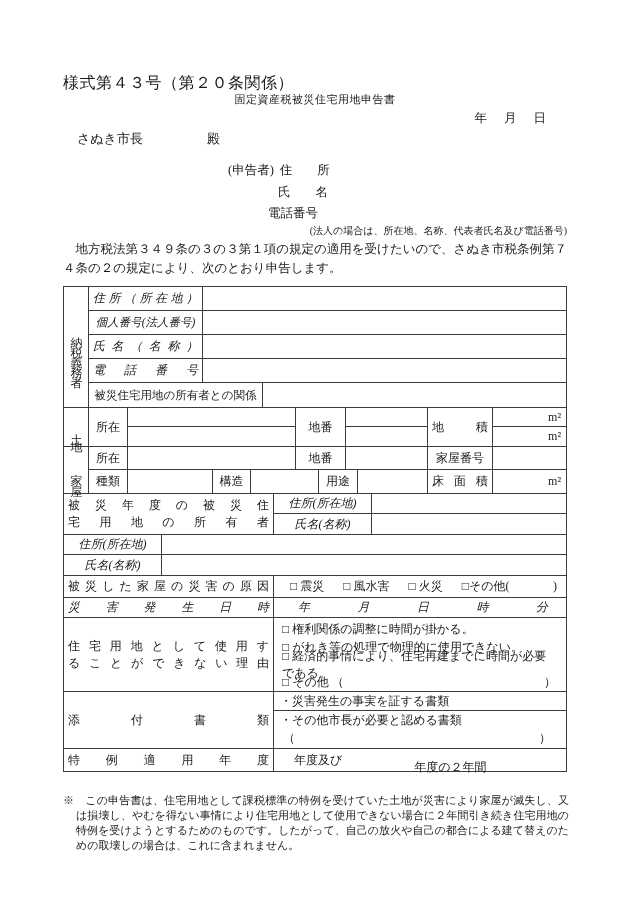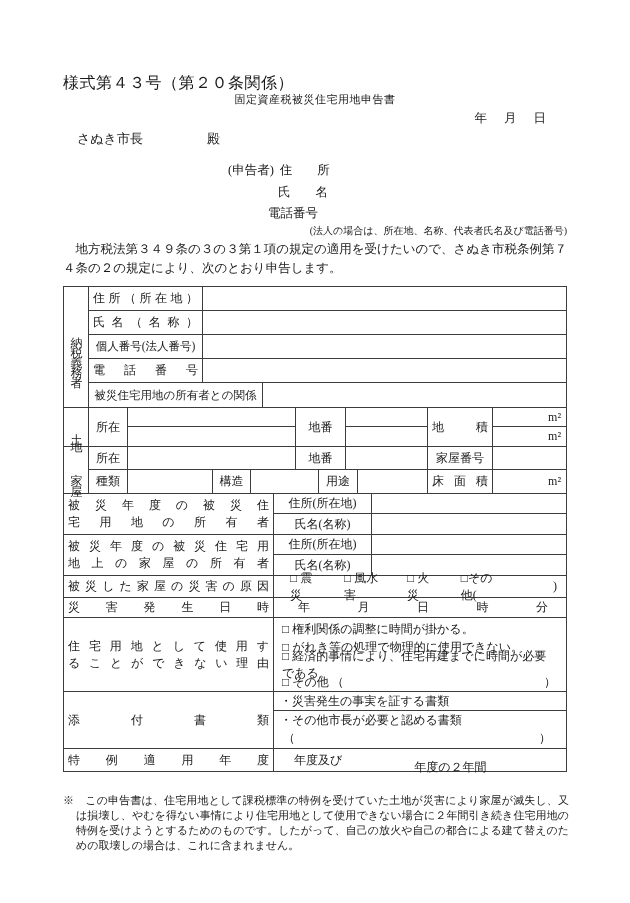--- a/index.html
+++ b/index.html
@@ -38,33 +38,33 @@
   .jl { padding:0 4px; }
   .jl > span { flex:1; text-align:justify; text-align-last:justify; }
   .ml > span { white-space:pre-line; }
   .sm { font-size:11.5px; }
   .vcell { flex:0 0 25px; width:25px; border-right:1px solid #3c3c3c;
            display:flex; align-items:center; justify-content:center;
            writing-mode:vertical-rl; text-orientation:upright; }
   .vg5 > span { letter-spacing:10px; margin-bottom:-10px; }
   .vg2a > span { letter-spacing:7px; margin-bottom:-7px; }
   .vg2b > span { letter-spacing:13px; margin-bottom:-13px; }
-  .h24 { height:24px; } .h23 { height:23px; } .h22 { height:22px; } .h20 { height:20px; } .h19 { height:19px; } .h37 { height:37px; }
-  .w114 { flex:0 0 114px; } .w174 { flex:0 0 174px;font-family:Liberation Serif, serif; } .w210 { flex:0 0 210px; }
+  .h24 { height:24px; } .h23 { height:23px; } .h22 { height:22px; } .h20 { height:20px;font-style:italic; } .h19 { height:19px; } .h37 { height:37px; }
+  .w114 { flex:0 0 114px;font-style:italic; } .w174 { flex:0 0 174px;font-family:Liberation Serif, serif; } .w210 { flex:0 0 210px; }
   .w98 { flex:0 0 98px; }  .w39 { flex:0 0 39px; }  .w168 { flex:0 0 168px; }
   .w50 { flex:0 0 50px; }  .w82 { flex:0 0 82px; }  .w65 { flex:0 0 65px; }
   .w85 { flex:0 0 85px; }  .w38 { flex:0 0 38px; }  .w68 { flex:0 0 68px; } .w70 { flex:0 0 70px; }
   #hdr6 { height:21px; display:flex; align-items:center; justify-content:center; letter-spacing:1px; }
   .landgrid { flex:1; display:grid; grid-template-columns:39px 168px 50px 82px 65px 1fr; grid-auto-rows:19px; min-width:0; }
   .landgrid > div { border-right:1px solid #3c3c3c; display:flex; align-items:center; min-width:0; }
   .landgrid > .sp2 { grid-row:span 2; }
   .landgrid > .bb { border-bottom:1px solid #3c3c3c; }
   .landgrid > .nr { border-right:none; }
   .unit { justify-content:flex-end; padding-right:5px; }
-  .causeval { flex:1; display:flex; align-items:center; gap:28px; padding:0 9px 0 16px; }
+  .causeval { flex:1; display:flex; align-items:center; gap:19px; padding:0 9px 0 16px; }
   .causeval .spacer, .orow .spacer, .prow .spacer { flex:1; }
   .dtval { flex:1; display:flex; align-items:center; justify-content:space-between; padding:0 18px 0 24px; }
   .reason { flex:1; padding:3px 10px 0 8px; }
   .reason > div { height:17.5px; display:flex; align-items:center; }
   .orow { display:flex; width:100%; align-items:center; }
   .att1 { padding-left:6px; }
   .attcol { display:flex; flex-direction:column; }
   .att2line { height:18px; display:flex; align-items:center; padding-left:6px; }
   .prow { flex:1; display:flex; align-items:center; padding:0 15px 0 9px; }
   .periodval { flex:1; display:flex; align-items:center; padding-left:20px; }
@@ -102,27 +102,27 @@
           <span>納税義務者</span>
         </div>
       <div class="stack">
         <div class="row h24">
           <div class="cell jl w114">
               <span>住所（所在地）</span>
             </div>
           <div class="cell val last"></div>
         </div>
         <div class="row h24">
+          <div class="cell ctr w114 sm">個人番号(法人番号)</div>
+          <div class="cell val last"></div>
+        </div>
+        <div class="row h24">
           <div class="cell jl w114">
               <span>氏名（名称）</span>
             </div>
-          <div class="cell val last"></div>
-        </div>
-        <div class="row h24">
-          <div class="cell ctr w114 sm">個人番号(法人番号)</div>
           <div class="cell val last"></div>
         </div>
         <div class="row h24">
           <div class="cell jl w114">
               <span>電話番号</span>
             </div>
           <div class="cell val last"></div>
         </div>
         <div class="row h24">
           <div class="cell ctr w174 sm">被災住宅用地の所有者との関係</div>
@@ -190,24 +190,20 @@
           <div class="cell val last"></div>
         </div>
         <div class="row h20">
           <div class="cell ctr w98">氏名(名称)</div>
           <div class="cell val last"></div>
         </div>
       </div>
     </div>
 
     <div class="sec">
-      <div class="cell jl ml w210">
-          <span>被災年度の被災住宅用
-地上の家屋の所有者</span>
-        </div>
       <div class="stack">
         <div class="row h20">
           <div class="cell ctr w98">住所(所在地)</div>
           <div class="cell val last"></div>
         </div>
         <div class="row h20">
           <div class="cell ctr w98">氏名(名称)</div>
           <div class="cell val last"></div>
         </div>
       </div>

